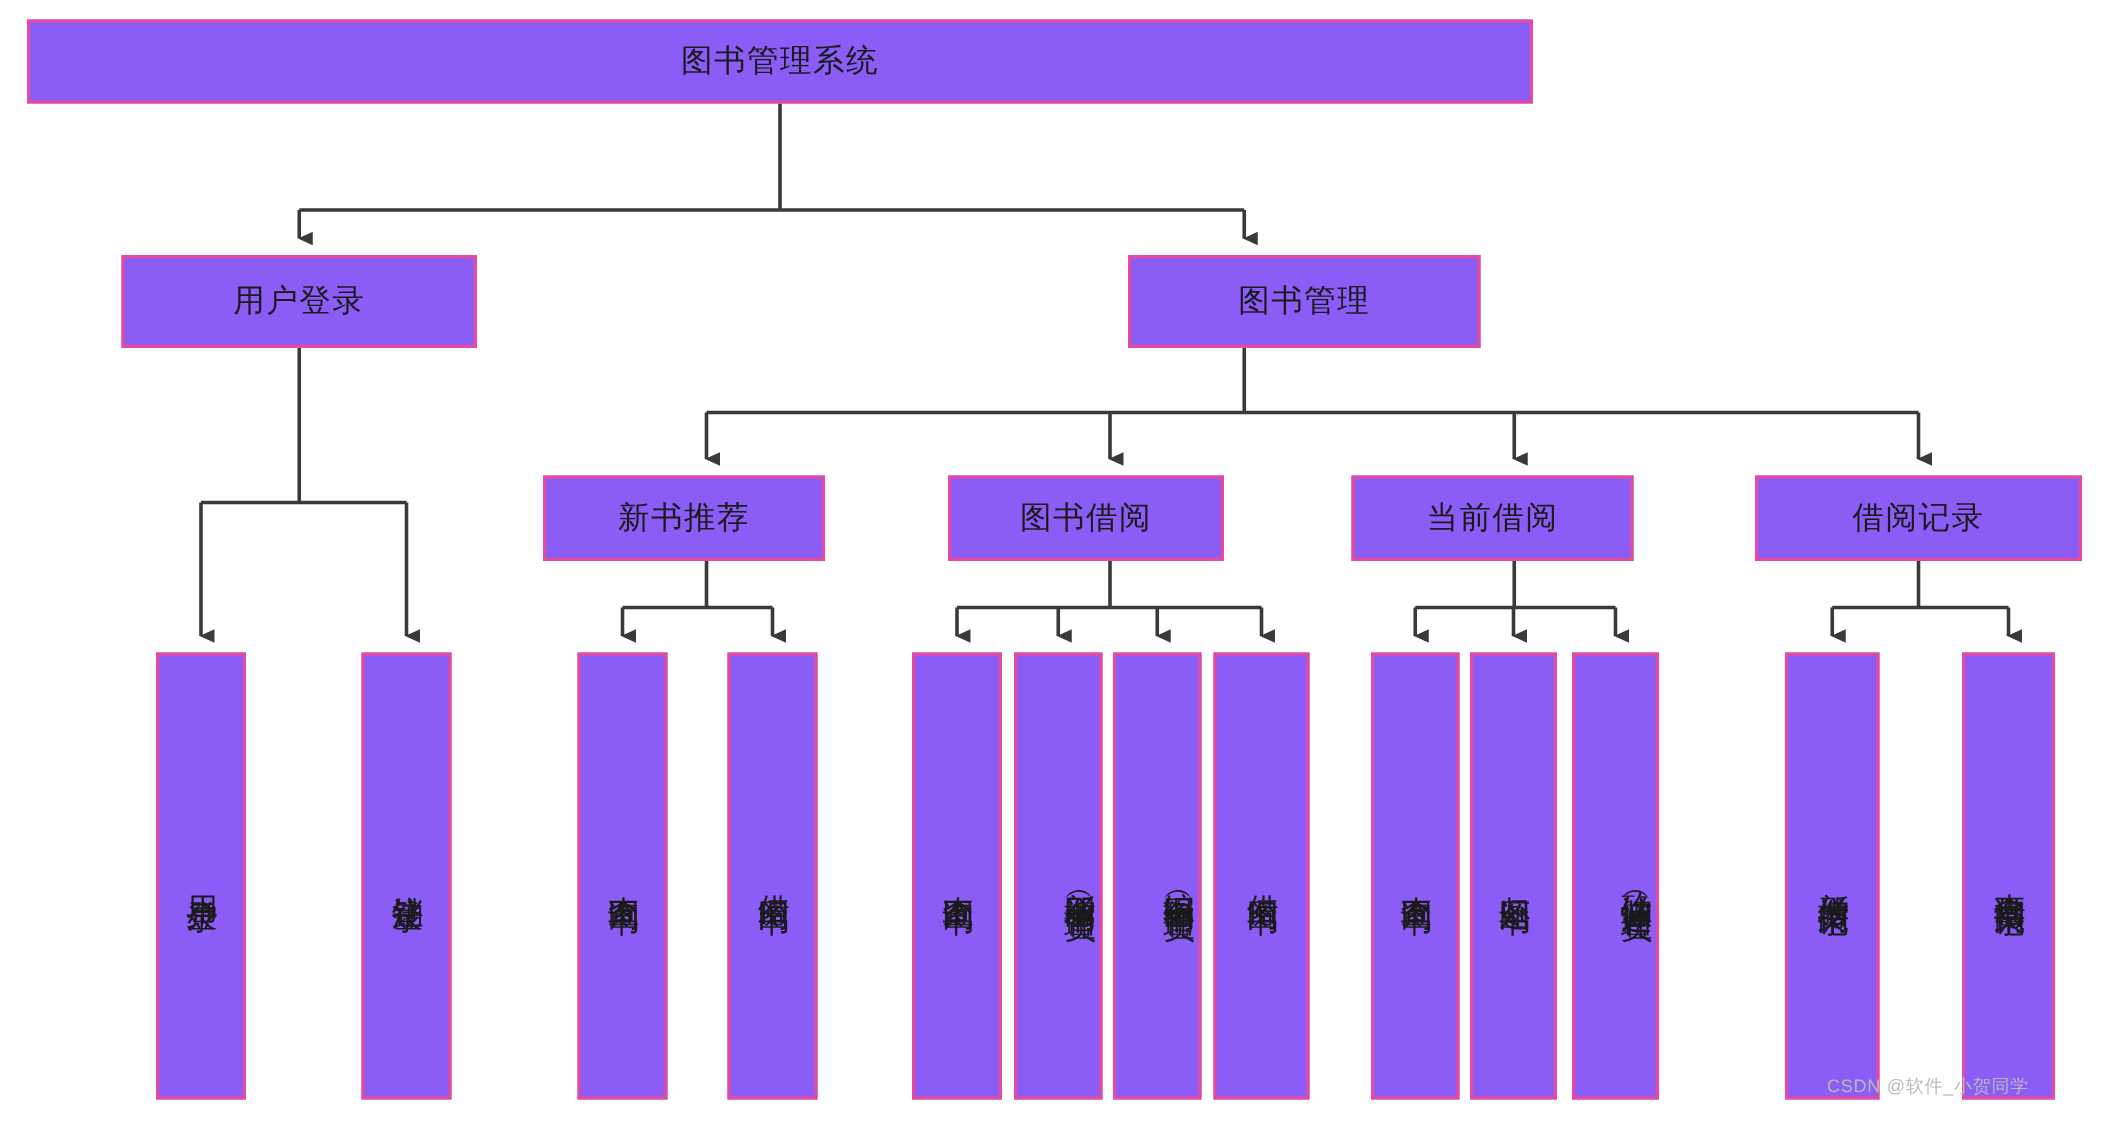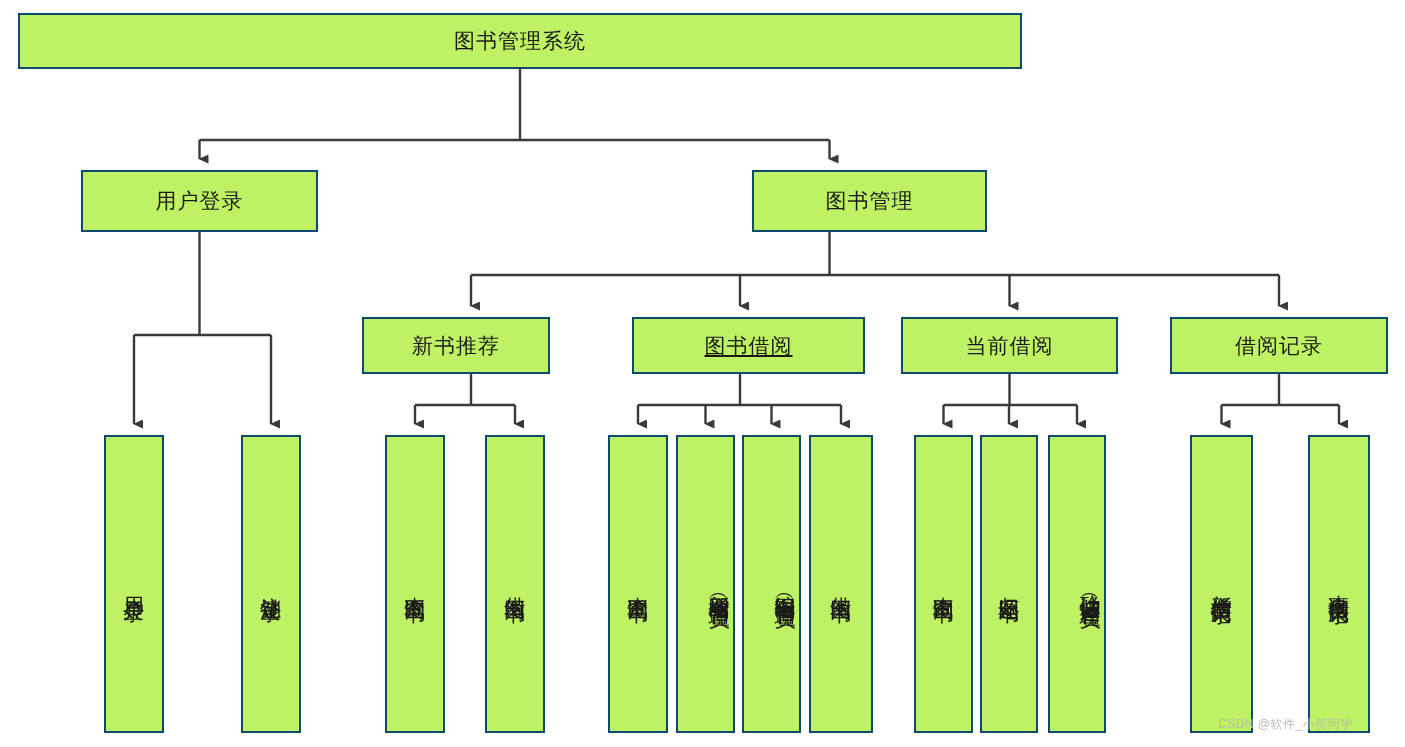--- a/index.html
+++ b/index.html
@@ -21,22 +21,22 @@
     position: absolute;
     left: 0;
     top: 0;
     width: 1405px;
     height: 747px;
     pointer-events: none;
   }
   .node {
     position: absolute;
     box-sizing: border-box;
-    background: #bef264;
-    border: 2px solid #0c4a6e;
+    background: #8b5cf6;
+    border: 2px solid #ec4899;
     display: flex;
     align-items: center;
     justify-content: center;
     color: #1a1a1a;
     z-index: 2;
   }
   .node-h {
     font-size: 21px;
     letter-spacing: 1px;
     line-height: 1.2;
@@ -121,24 +121,24 @@
       </div>
       <div class="node node-h" style="left: 81px; top: 170px; width: 237px; height: 62px;">
         <span>用户登录</span>
       </div>
       <div class="node node-h" style="left: 712px; top: 170px; width: 235px; height: 62px; margin-left: 40px;">
         <span>图书管理</span>
       </div>
       <div class="node node-h" style="left: 362px; top: 317px; width: 188px; height: 57px;">
         <span>新书推荐</span>
       </div>
-      <div class="node node-h" style="left: 632px; top: 317px; width: 233px; height: 57px; text-decoration: underline;">
+      <div class="node node-h" style="left: 632px; top: 317px; width: 184px; height: 57px;">
         <span>图书借阅</span>
       </div>
-      <div class="node node-h" style="left: 901px; top: 317px; width: 217px; height: 57px;">
+      <div class="node node-h" style="left: 901px; top: 317px; width: 188px; height: 57px;">
         <span>当前借阅</span>
       </div>
       <div class="node node-h" style="left: 1170px; top: 317px; width: 218px; height: 57px;">
         <span>借阅记录</span>
       </div>
       <div class="node node-v level-root-child" style="left: 104px; top: 435px; width: 60px; height: 298px;">
         <span>用户登录</span>
       </div>
       <div class="node node-v level-root-child" style="left: 241px; top: 435px; width: 60px; height: 298px;">
         <span>注销登录</span>

